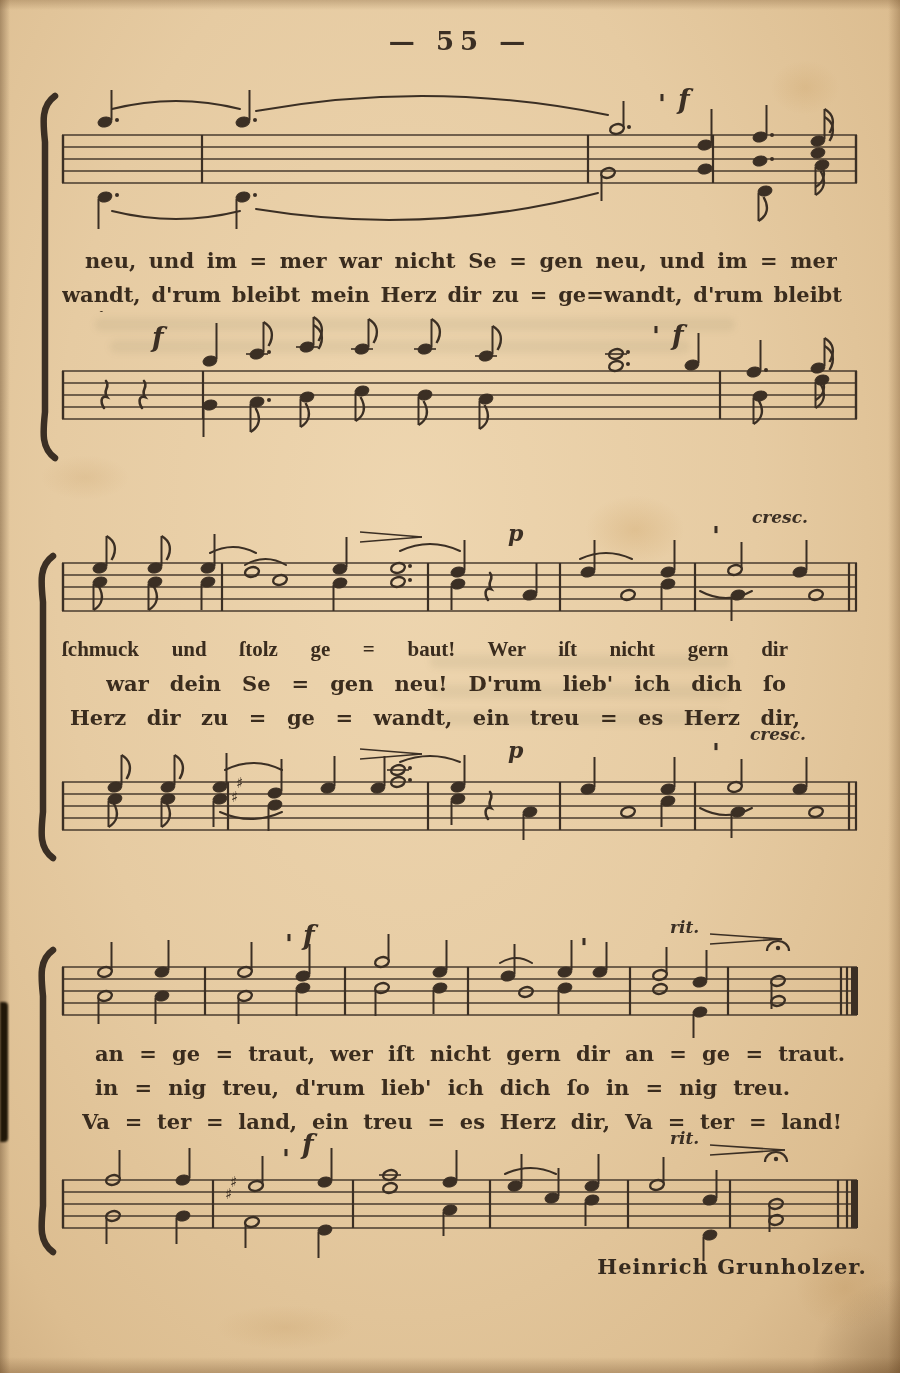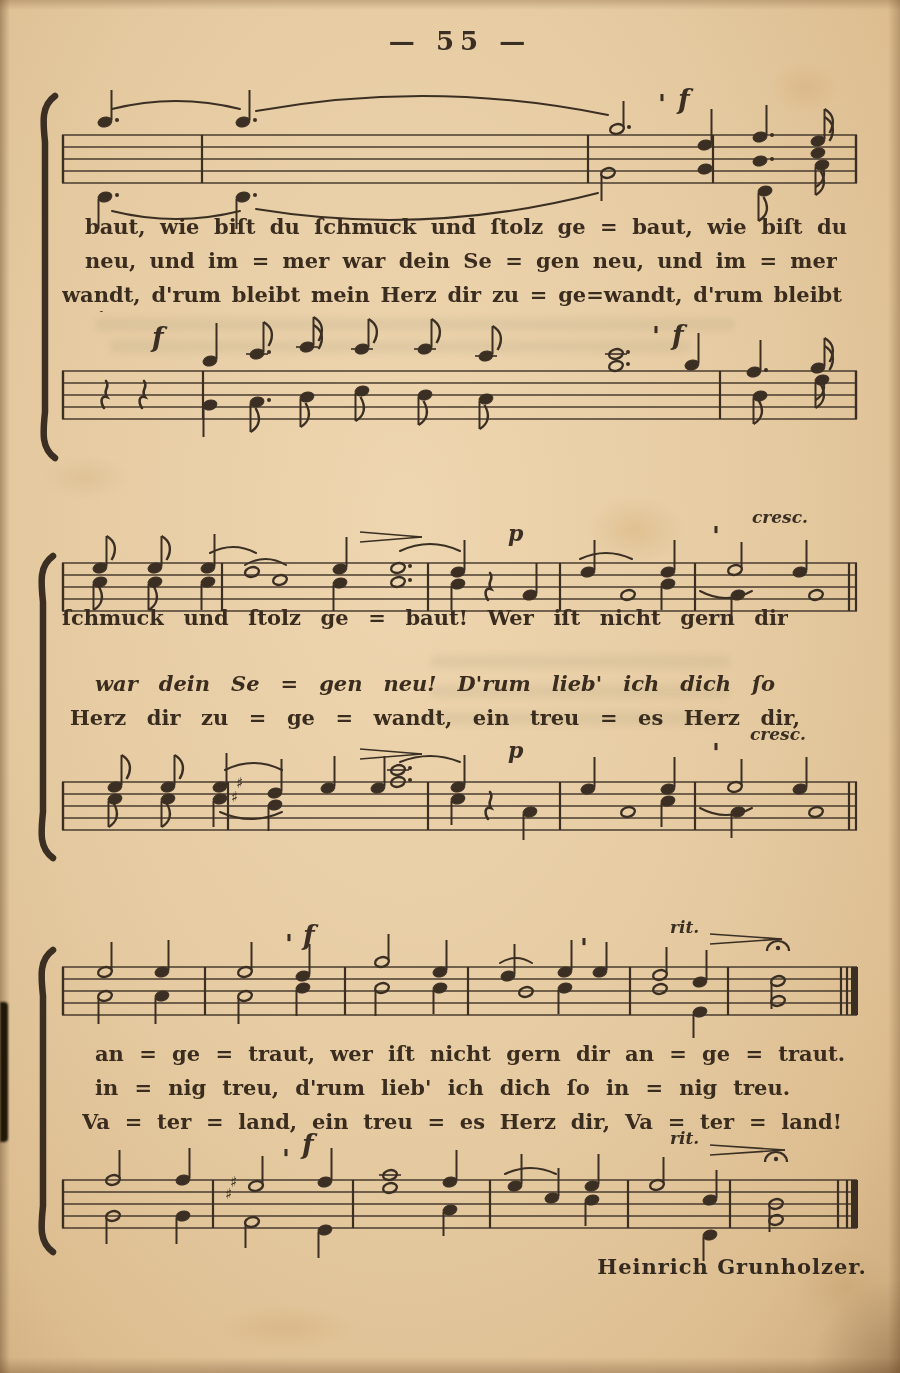--- a/index.html
+++ b/index.html
@@ -28,22 +28,22 @@
     position:absolute;left:0;top:26px;width:920px;text-align:center;
     font-size:26px;font-weight:700;letter-spacing:6px;color:#3b2f24;
   }
   .lyr{
     position:absolute;font-weight:700;font-size:21px;color:#3a2c1e;
     text-align:justify;text-align-last:justify;overflow:hidden;height:30px;
   }
   .g1l1{left:85px;top:214px;width:762px;}
   .g1l2{left:85px;top:248px;width:752px;}
   .g1l3{left:62px;top:282px;width:780px;}
-  .g2l1{left:62px;top:605px;width:726px;}
-  .g2l2{left:95px;top:671px;width:680px;font-style:italic;}
+  .g2l1{left:62px;top:637px;width:726px;font-family:Liberation Serif, serif;}
+  .g2l2{left:106px;top:671px;width:680px;}
   .g2l3{left:70px;top:705px;width:730px;}
   .g3l1{left:95px;top:1041px;width:750px;}
   .g3l2{left:95px;top:1075px;width:695px;}
   .g3l3{left:82px;top:1109px;width:760px;}
 
   .composer{
     position:absolute;left:592px;top:1254px;width:280px;text-align:center;
     font-weight:700;font-size:21px;color:#352a1f;letter-spacing:1px;
   }
   svg.staff{position:absolute;left:60px;width:800px;height:175px;overflow:visible;pointer-events:none;}
@@ -495,22 +495,21 @@
       <ellipse cx="716" cy="90" rx="7" ry="4.8" transform="rotate(-14 716 90)" fill="none" stroke="#3b2f24" stroke-width="2.4"></ellipse>
       <text x="170" y="57" class="mk-sharp">♯</text>
       <text x="165" y="69" class="mk-sharp">♯</text>
       <text x="222" y="38" class="mk-comma">'</text>
       <text x="242" y="24" class="mk-f">f</text>
       <text x="610" y="14" class="mk-it">rit.</text>
       <path d="M705,32 a11,10 0 0 1 22,0" stroke="#3b2f24" stroke-width="2.2" fill="none"></path>
       <circle cx="716" cy="29" r="2.2" fill="#3b2f24"></circle>
     </svg>
 
-  <div class="lyr g1l1">baut, wie biſt du ſchmuck und ſtolz ge = baut, wie biſt du</div>
-  <div class="lyr g1l2">neu, und im = mer war dein Se = gen neu, und im = mer</div>
+  <div class="lyr g1l2">neu, und im = mer war nicht Se = gen neu, und im = mer</div>
   <div class="lyr g1l3">wandt, d'rum bleibt mein Herz dir zu = ge=wandt, d'rum bleibt mein</div>
   <div class="lyr g2l1">ſchmuck und ſtolz ge = baut! Wer iſt nicht gern dir</div>
   <div class="lyr g2l2">war dein Se = gen neu! D'rum lieb' ich dich ſo</div>
   <div class="lyr g3l1">an = ge = traut, wer iſt nicht gern dir an = ge = traut.</div>
   <div class="lyr g2l3">Herz dir zu = ge = wandt, ein treu = es Herz dir,</div>
   <div class="lyr g3l2">in = nig treu, d'rum lieb' ich dich ſo in = nig treu.</div>
   <div class="lyr g3l3">Va = ter = land, ein treu = es Herz dir, Va = ter = land!</div>
 
   <div class="composer">Heinrich Grunholzer.</div>
 

